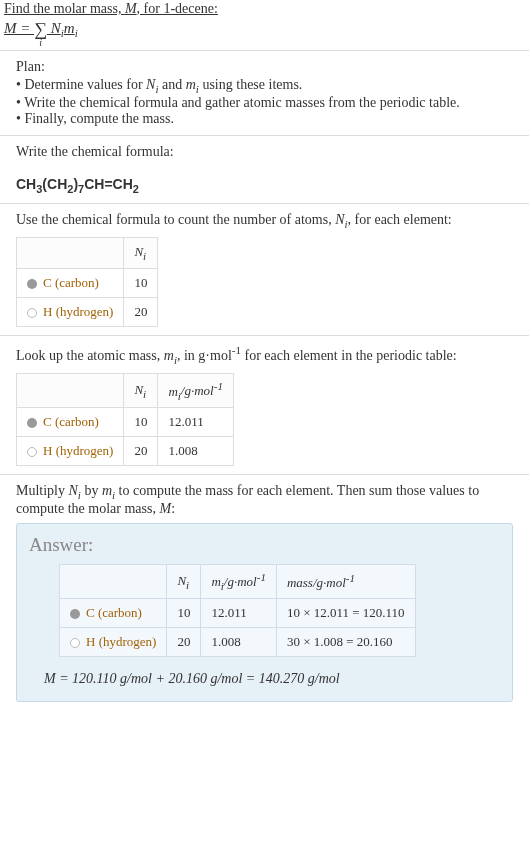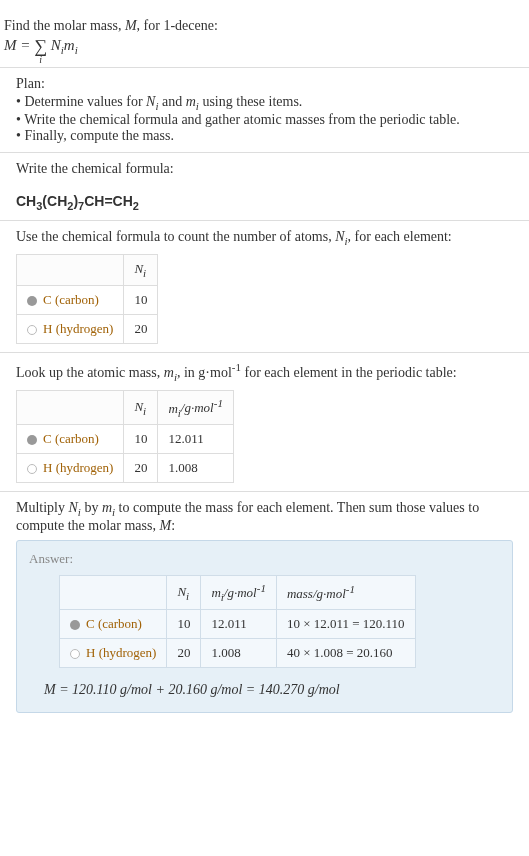--- a/index.html
+++ b/index.html
@@ -8,21 +8,21 @@
       font-size: 14px;
       color: #333;
       background: #fff;
       width: 529px;
     }
     .section {
       padding: 8px 16px;
       border-bottom: 1px solid #ddd;
     }
     .section:last-child { border-bottom: none; }
-    .intro { padding: 18px 4px 10px 4px; }
+    .intro { padding: 1px 4px 10px 4px; text-decoration: underline; }
     .formula-line {
       font-style: italic;
       font-size: 15px;
       margin-top: 2px;
     }
     sub { font-size: 11px; font-style: italic; }
     sup { font-size: 11px; }
     .plan ul { list-style: none; padding-left: 0; margin-top: 2px; }
     .plan li::before { content: "• "; }
     .chem-formula {
@@ -69,21 +69,21 @@
     }
     .answer-box {
       background: #e6f0f7;
       border: 1px solid #c5d8e8;
       border-radius: 3px;
       padding: 10px 12px 14px 12px;
       margin-top: 6px;
     }
     .answer-box .label {
       color: #888;
-      font-size: 13px;
+      font-size: 19px;
       margin-bottom: 6px;
     }
     .answer-box table {
       margin-left: 30px;
       background: #f3f8fc;
     }
     .answer-box th, .answer-box td {
       border: 1px solid #d0dde8;
       background: #f3f8fc;
     }
@@ -198,19 +198,19 @@
       <tr>
         <td class="element-cell"><span class="dot filled"></span><span>C</span> <span>(carbon)</span></td>
         <td class="num">10</td>
         <td class="val">12.011</td>
         <td class="val">10 × 12.011 = 120.110</td>
       </tr>
       <tr>
         <td class="element-cell"><span class="dot open"></span><span>H</span> <span>(hydrogen)</span></td>
         <td class="num">20</td>
         <td class="val">1.008</td>
-        <td class="val">40 × 1.008 = 20.160</td>
+        <td class="val">30 × 1.008 = 20.160</td>
       </tr>
     </tbody>
       </table>
     <div class="answer-final">M = 120.110 g/mol + 20.160 g/mol = 140.270 g/mol</div>
   </div>
 </div>
 
 </body></html>

